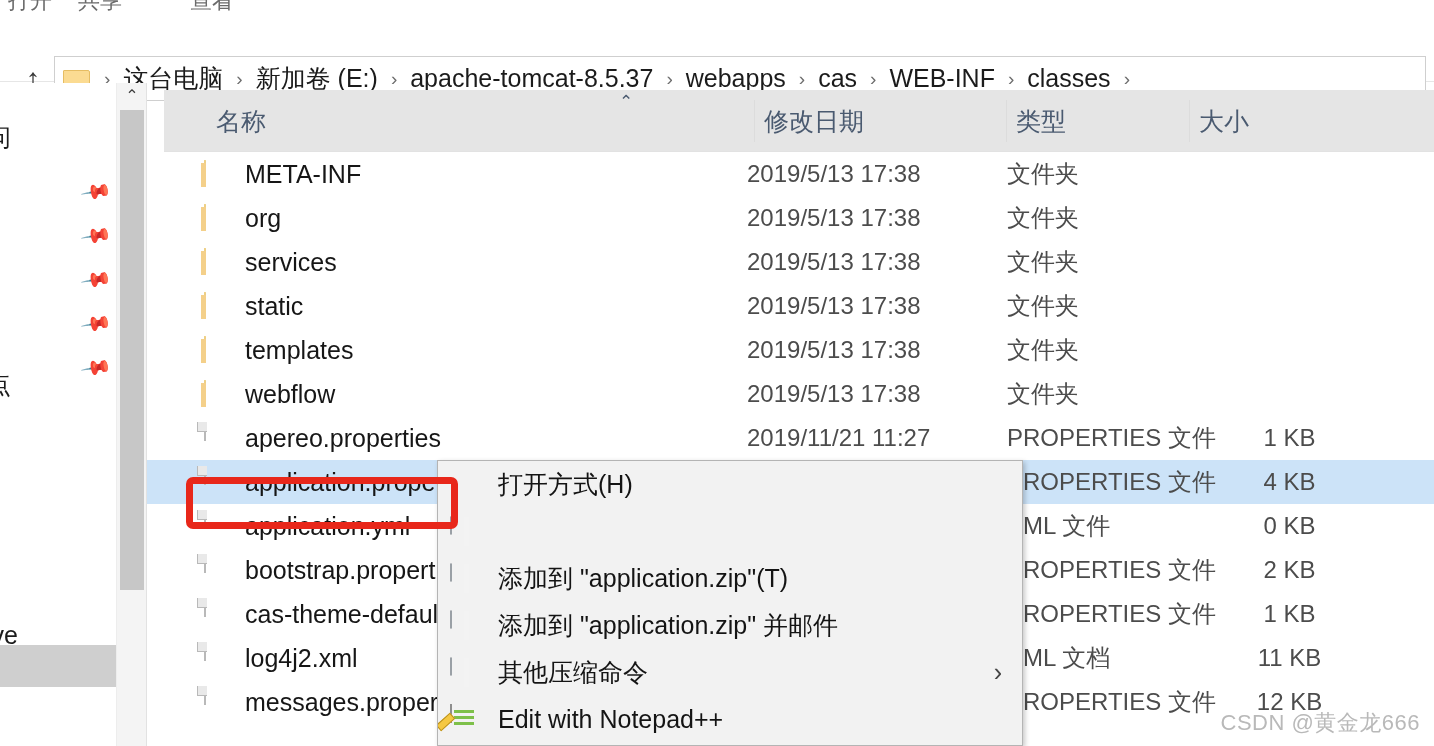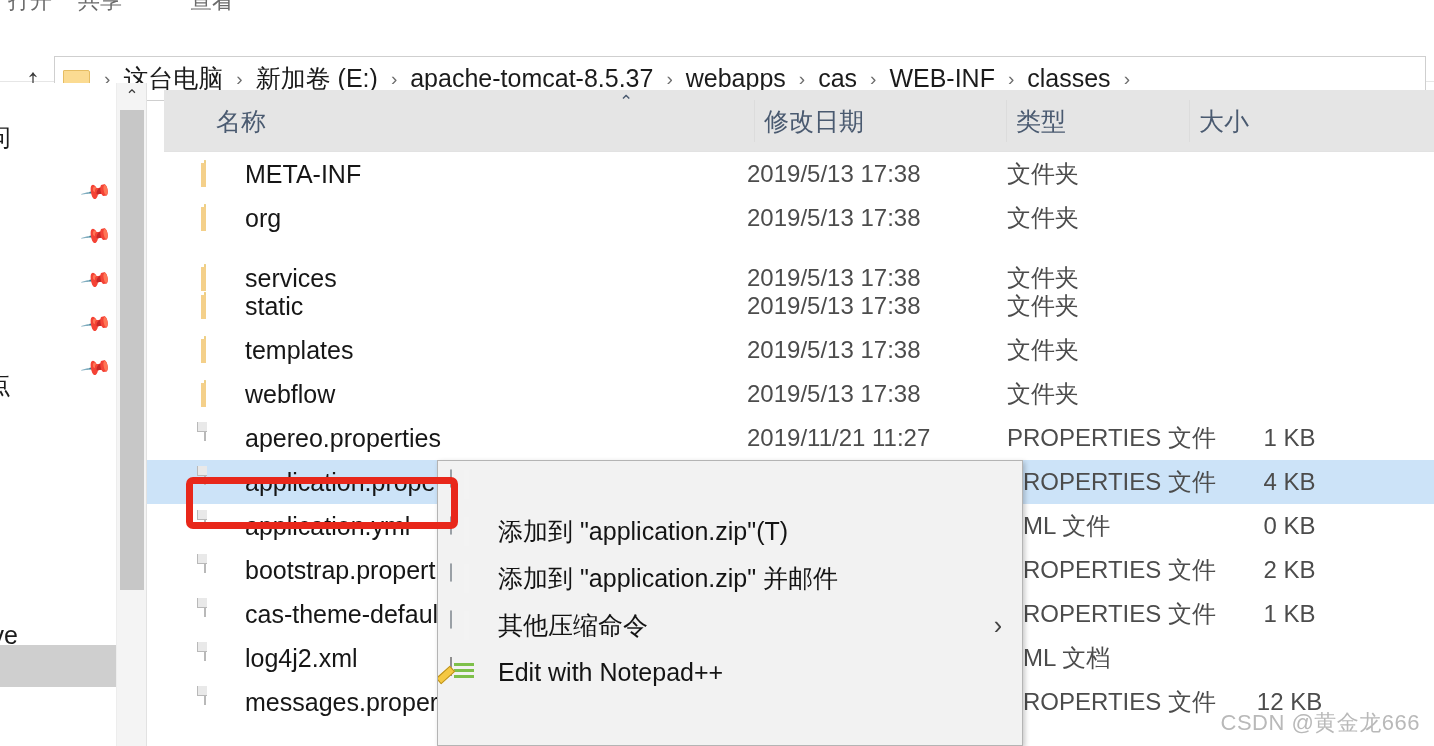--- a/index.html
+++ b/index.html
@@ -316,21 +316,21 @@
     </div>
 
     <div class="file-row" style="top:44px;">
       <span class="f-icon"><span class="ic-folder"></span></span>
       <span class="f-name">org</span>
       <span class="f-date">2019/5/13 17:38</span>
       <span class="f-type">文件夹</span>
       <span class="f-size"></span>
     </div>
 
-    <div class="file-row" style="top:104px;">
+    <div class="file-row" style="top:88px;">
       <span class="f-icon"><span class="ic-folder"></span></span>
       <span class="f-name">services</span>
       <span class="f-date">2019/5/13 17:38</span>
       <span class="f-type">文件夹</span>
       <span class="f-size"></span>
     </div>
 
     <div class="file-row" style="top:132px;">
       <span class="f-icon"><span class="ic-folder"></span></span>
       <span class="f-name">static</span>
@@ -393,34 +393,38 @@
       <span class="f-date"></span>
       <span class="f-type">PROPERTIES 文件</span>
       <span class="f-size">1 KB</span>
     </div>
 
     <div class="file-row" style="top:484px;">
       <span class="f-icon"><span class="ic-file"></span></span>
       <span class="f-name">log4j2.xml</span>
       <span class="f-date"></span>
       <span class="f-type">XML 文档</span>
+      <span class="f-size">11 KB</span>
     </div>
 
     <div class="file-row" style="top:528px;">
       <span class="f-icon"><span class="ic-file"></span></span>
       <span class="f-name">messages.properties</span>
       <span class="f-date"></span>
       <span class="f-type">PROPERTIES 文件</span>
       <span class="f-size">12 KB</span>
     </div>
 
   </div>
 
   <div class="ctx-menu">
 
+    <div class="ctx-item">
+      <span class="ctx-label">打开方式(H)</span>
+    </div>
 
     <div class="ctx-item">
       <span class="ctx-icon"><span class="ic-rar"><i></i><i></i><i></i></span></span>
     </div>
 
     <div class="ctx-item">
       <span class="ctx-icon"><span class="ic-rar"><i></i><i></i><i></i></span></span>
       <span class="ctx-label">添加到 "application.zip"(T)</span>
     </div>
 

